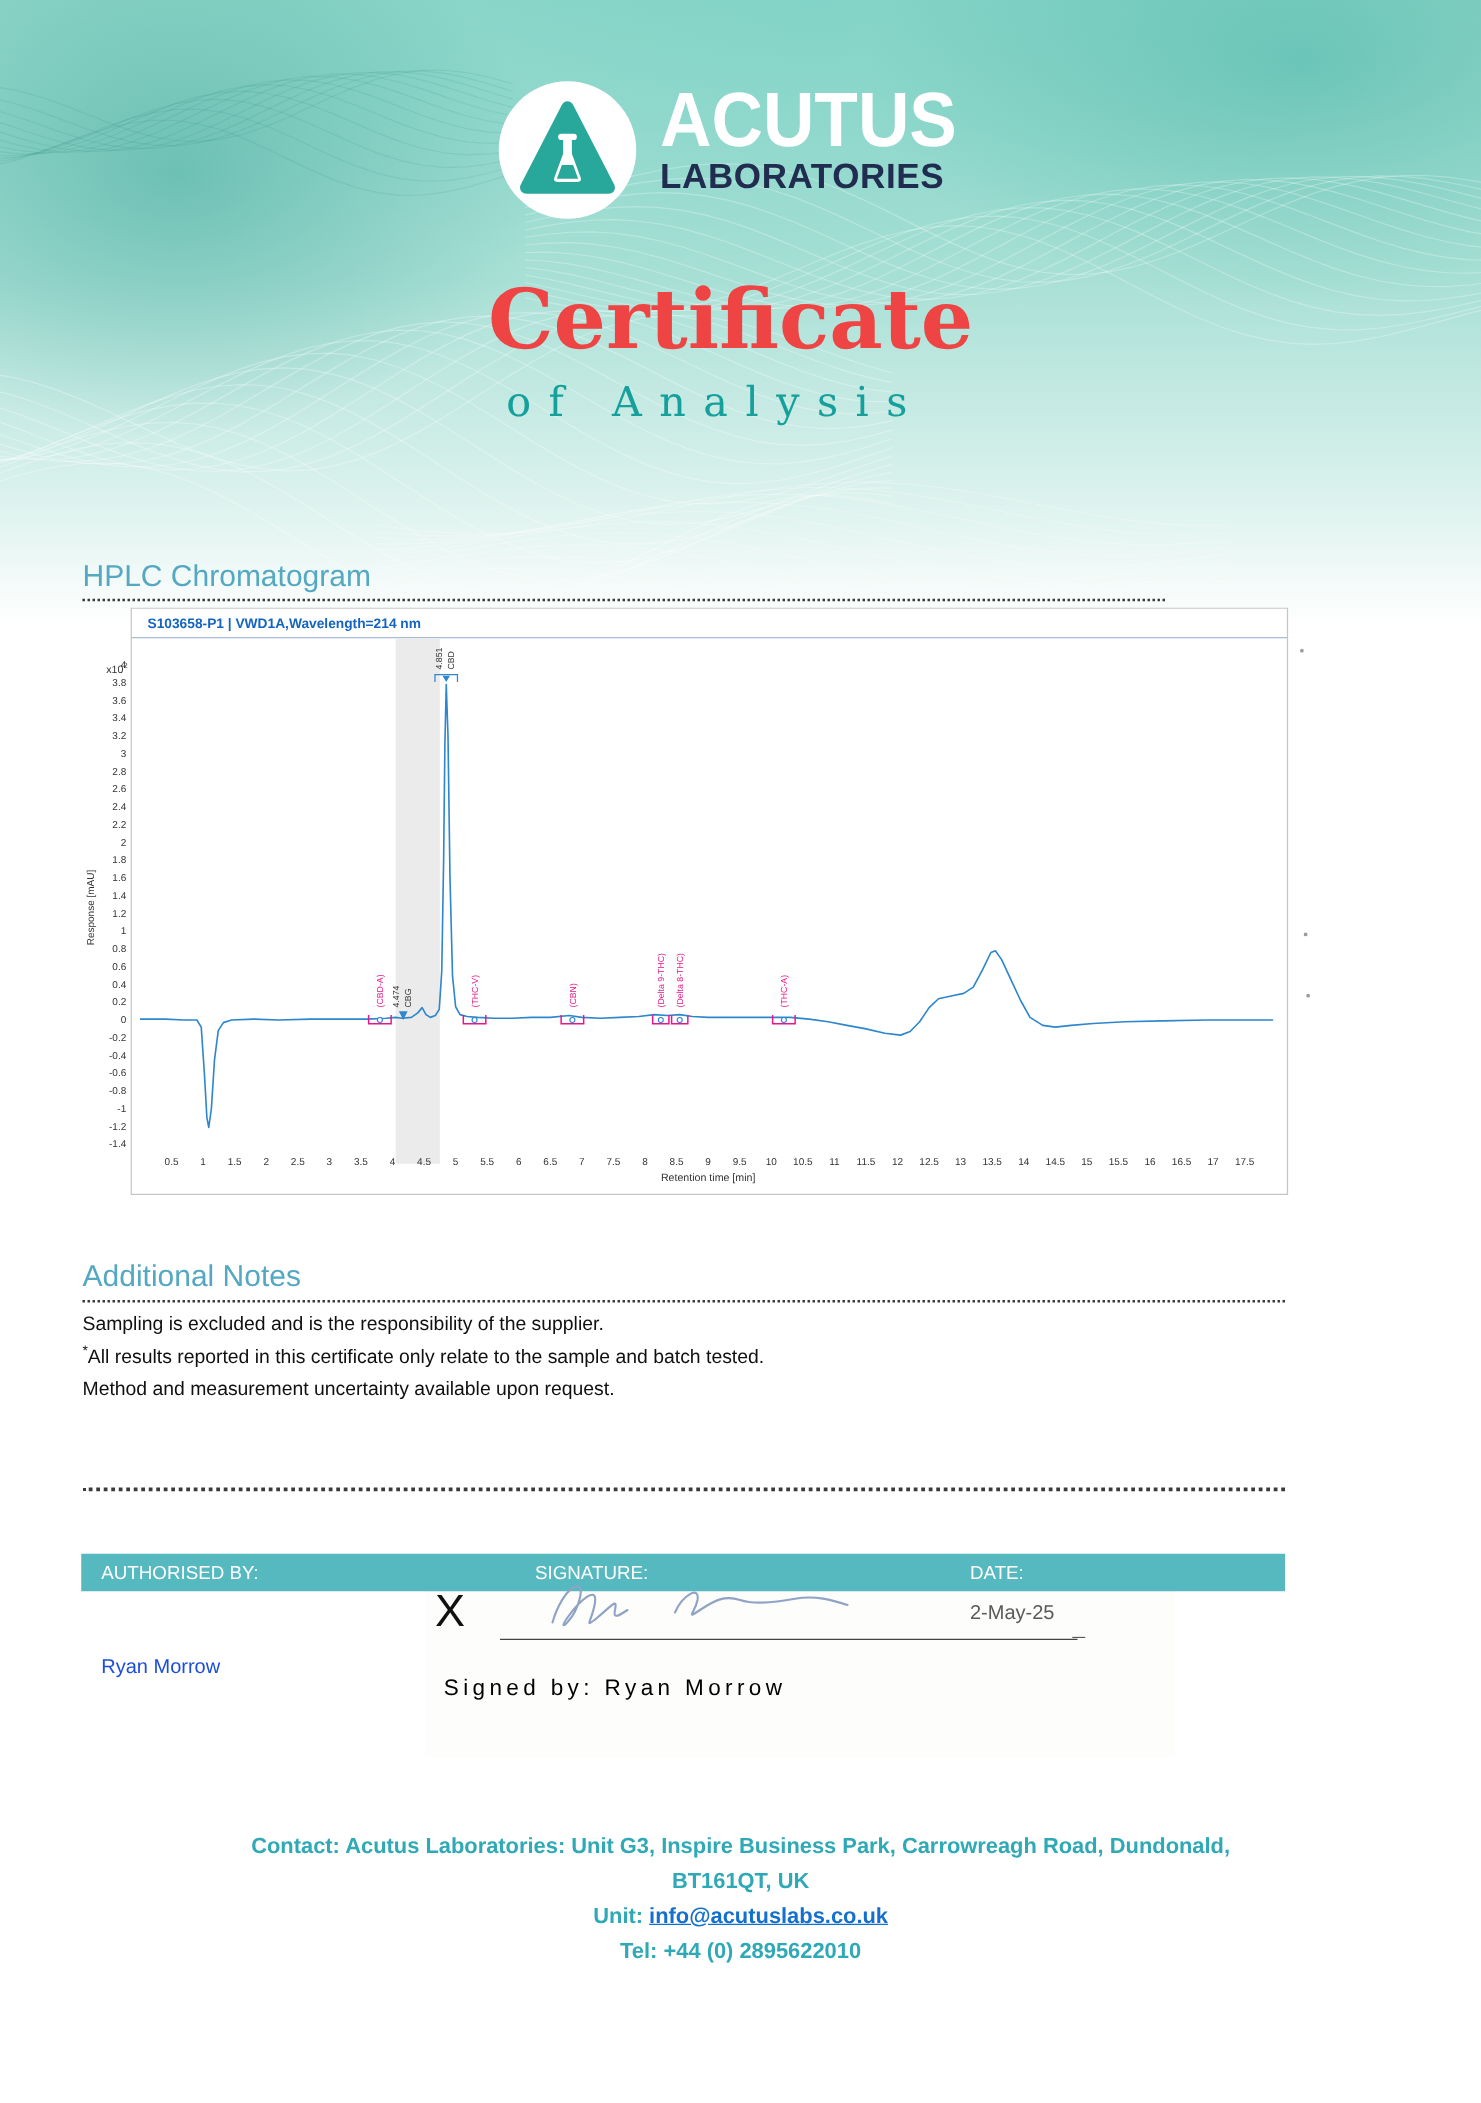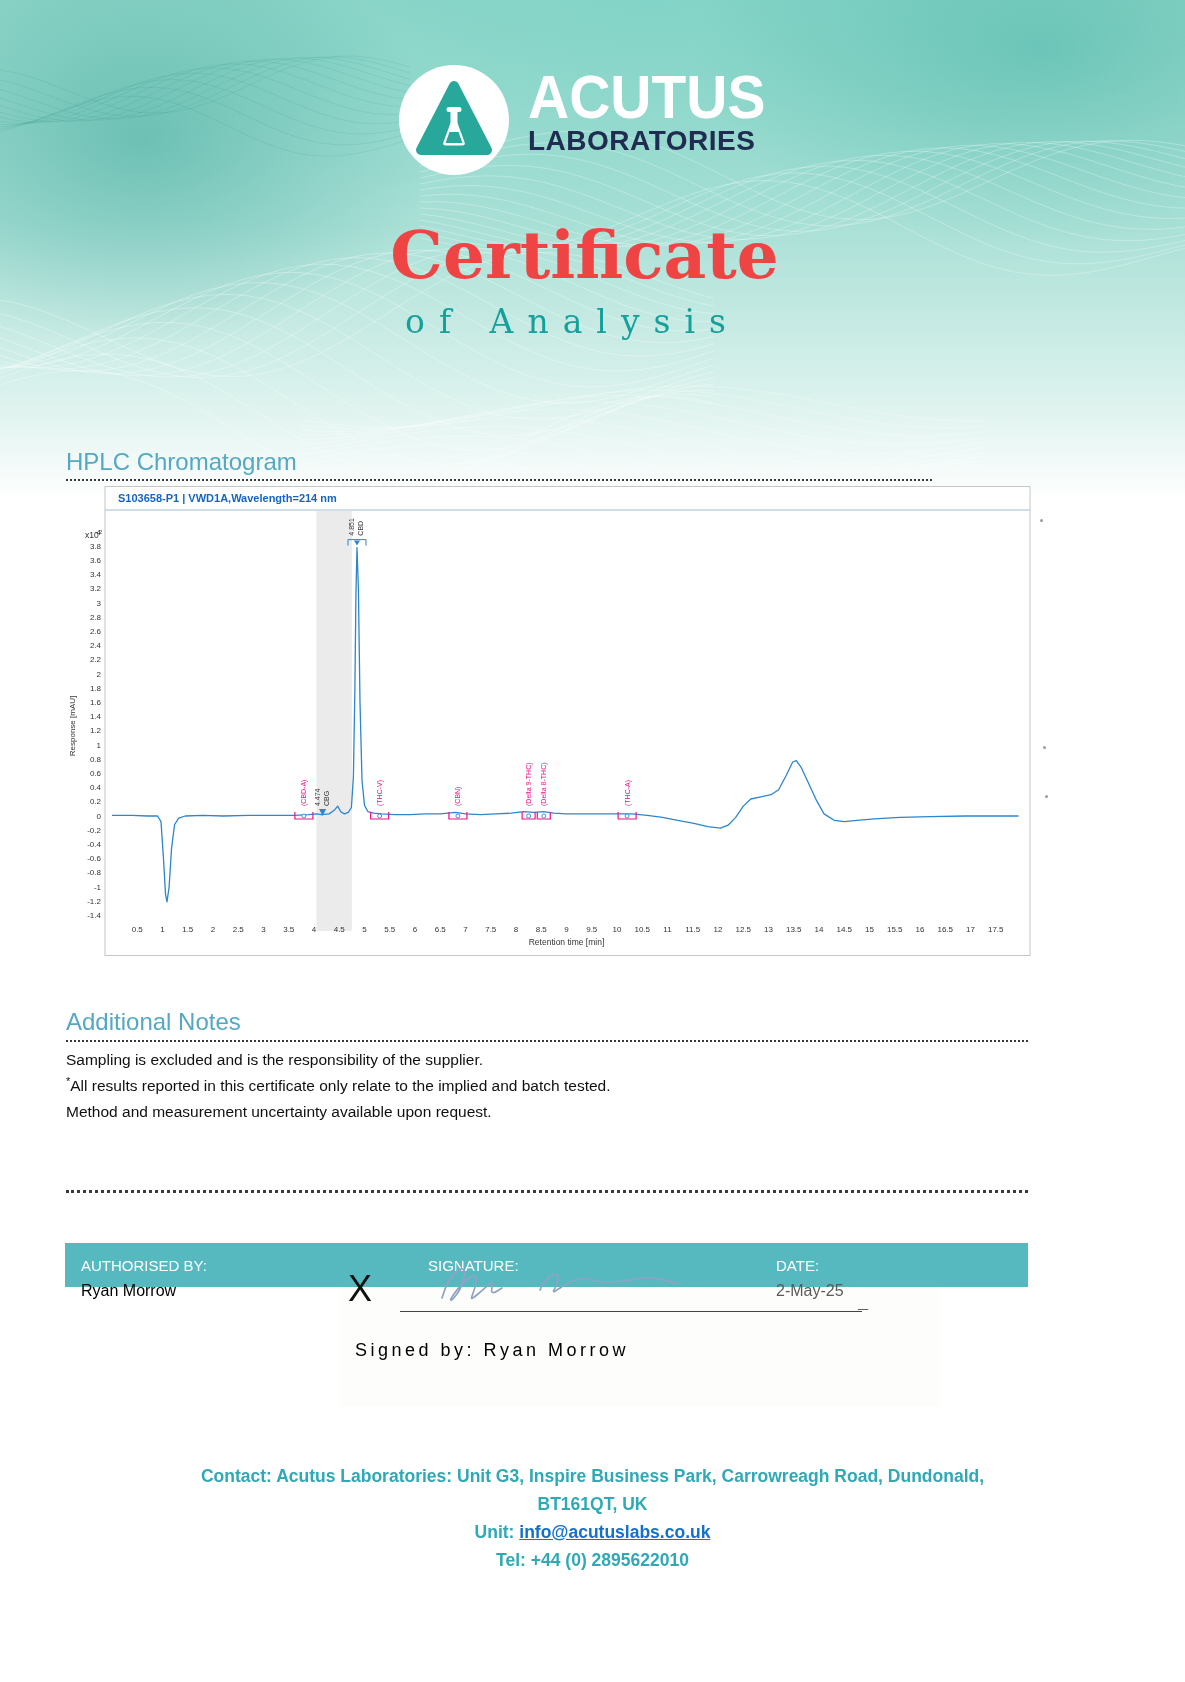--- a/index.html
+++ b/index.html
@@ -34,27 +34,27 @@
   .xt{font-size:8px;fill:#333;text-anchor:middle;font-family:"Liberation Sans",sans-serif;}
   .xl{font-size:8.5px;fill:#333;text-anchor:middle;font-family:"Liberation Sans",sans-serif;}
   .ysc{font-size:8.5px;fill:#333;font-family:"Liberation Sans",sans-serif;}
   .ylab{font-size:8px;fill:#333;text-anchor:middle;font-family:"Liberation Sans",sans-serif;}
   .vlab{font-size:7px;font-family:"Liberation Sans",sans-serif;}
   .margin-dot{position:absolute;width:3px;height:3px;border-radius:50%;background:#9b9b9b;}
   
   .notes{position:absolute;left:66px;top:1048px;width:990px;font-size:15.5px;color:#101010;line-height:1.5;}
   .notes p{margin:0 0 2px 0;}
   
-  .auth-bar{position:absolute;left:65px;top:1243px;width:963px;height:44px;background:#57b9c0;
+  .auth-bar{position:absolute;left:65px;top:1243px;width:963px;height:30px;background:#57b9c0;
             display:flex;align-items:center;color:#fff;font-size:15px;}
   .auth-col1{padding-left:16px;width:347px;}
   .auth-col2{width:348px;}
   .auth-col3{flex:1;}
   .auth-row{position:absolute;left:65px;top:1282px;width:963px;display:flex;font-size:16px;}
-  .auth-name{padding-left:16px;width:347px;color:#000000;}
+  .auth-name{padding-left:16px;width:347px;color:#1d4ed8;margin-top:43px;}
   .auth-date{color:#5a5a5a;}
   .sig-box{position:absolute;left:340px;top:1246px;width:600px;height:160px;background:#fdfdfc;}
   .sig-x{position:absolute;left:348px;top:1268px;font-size:36px;color:#111;font-weight:normal;}
   .sig-svg{position:absolute;left:420px;top:1252px;}
   .sig-line{position:absolute;left:400px;top:1311px;width:462px;border-bottom:1.6px solid #444;}
   .sig-underscore{position:absolute;left:858px;top:1292px;font-size:18px;color:#222;font-weight:bold;}
   .signed-by{position:absolute;left:355px;top:1340px;font-size:18px;color:#000000;letter-spacing:3.5px;}
   
   .footer{position:absolute;left:0;top:1462px;width:1185px;text-align:center;
           font-size:17.5px;font-weight:bold;color:#2fa9b6;line-height:1.6;}
@@ -247,21 +247,21 @@
   </div>
   <div class="margin-dot" style="left:1040px;top:519px;"></div>
   <div class="margin-dot" style="left:1043px;top:746px;"></div>
   <div class="margin-dot" style="left:1045px;top:795px;"></div>
 
   <div class="sec-heading" style="top:1008px;">Additional Notes</div>
   <div class="dotted" style="top:1040px;width:962px;"></div>
 
   <div class="notes">
     <p>Sampling is excluded and is the responsibility of the supplier.</p>
-    <p><sup class="ast">*</sup><span>All results reported in this certificate only relate to the implied and batch tested.</span></p>
+    <p><sup class="ast">*</sup><span>All results reported in this certificate only relate to the sample and batch tested.</span></p>
     <p>Method and measurement uncertainty available upon request.</p>
   </div>
 
   <div class="dotted" style="top:1190px;width:962px;border-top-width:3px;"></div>
 
   <div class="sig-box"></div>
   <div class="auth-bar">
     <div class="auth-col1">AUTHORISED BY:</div>
     <div class="auth-col2">SIGNATURE:</div>
     <div class="auth-col3">DATE:</div>

